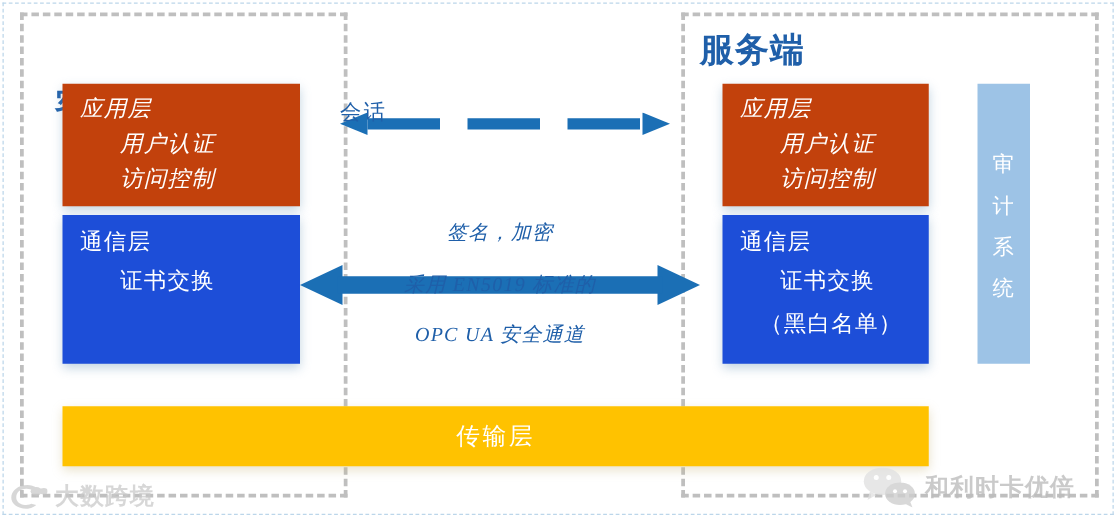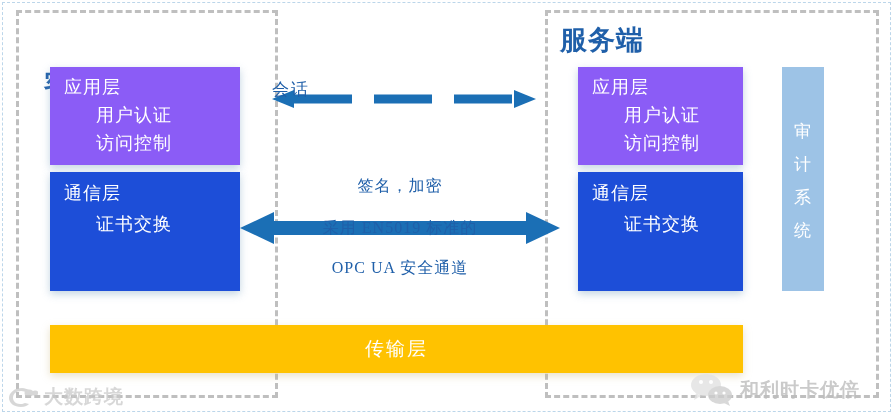--- a/index.html
+++ b/index.html
@@ -60,21 +60,21 @@
   .layer-box .ln {
     position: absolute;
     white-space: nowrap;
     font-size: 18px;
     font-family: "Liberation Serif", "DejaVu Serif", serif;
     color: #ffffff;
     letter-spacing: 1px;
   }
 
   
-  .app-box { background: #8b5cf6; }
+  .app-box { background: #c2410c; font-style: italic; }
   #app-client { left: 50px;  top: 67px; width: 190px; height: 98px; }
   #app-server { left: 578px; top: 67px; width: 165px; height: 98px; }
   .app-box .ln1 { left: 14px; top: 8px; }
   .app-box .ln2 { left: 46px; top: 36px; }
   .app-box .ln3 { left: 46px; top: 64px; }
 
   
   .comm-box { background: #1d4ed8; text-align: center; }
   #comm-client { left: 50px;  top: 172px; width: 190px; height: 119px; }
   #comm-server { left: 578px; top: 172px; width: 165px; height: 119px; }
@@ -148,20 +148,21 @@
   .channel-caption {
     position: absolute;
     width: 320px;
     left: 240px;
     text-align: center;
     color: #1F5FA9;
     font-size: 16px;
     letter-spacing: 1px;
     font-family: "Liberation Serif", "DejaVu Serif", serif;
     white-space: nowrap;
+    font-style: italic;
   }
   #cap-1 { top: 176px; }
   #cap-2 { top: 218px; }
   #cap-3 { top: 258px; }
 
   
   .watermark {
     position: absolute;
     display: flex;
     align-items: center;
@@ -207,20 +208,21 @@
 
   <div class="layer-box app-box" id="app-server">
     <div class="ln ln1">应用层</div>
     <div class="ln ln2">用户认证</div>
     <div class="ln ln3">访问控制</div>
   </div>
 
   <div class="layer-box comm-box" id="comm-server">
     <div class="ln ln1">通信层</div>
     <div class="ln ln2">证书交换</div>
+    <div class="ln ln3">（黑白名单）</div>
   </div>
 
   <div id="audit">
     <div class="vtext">
       <span>审</span>
       <span>计</span>
       <span>系</span>
       <span>统</span>
     </div>
   </div>

